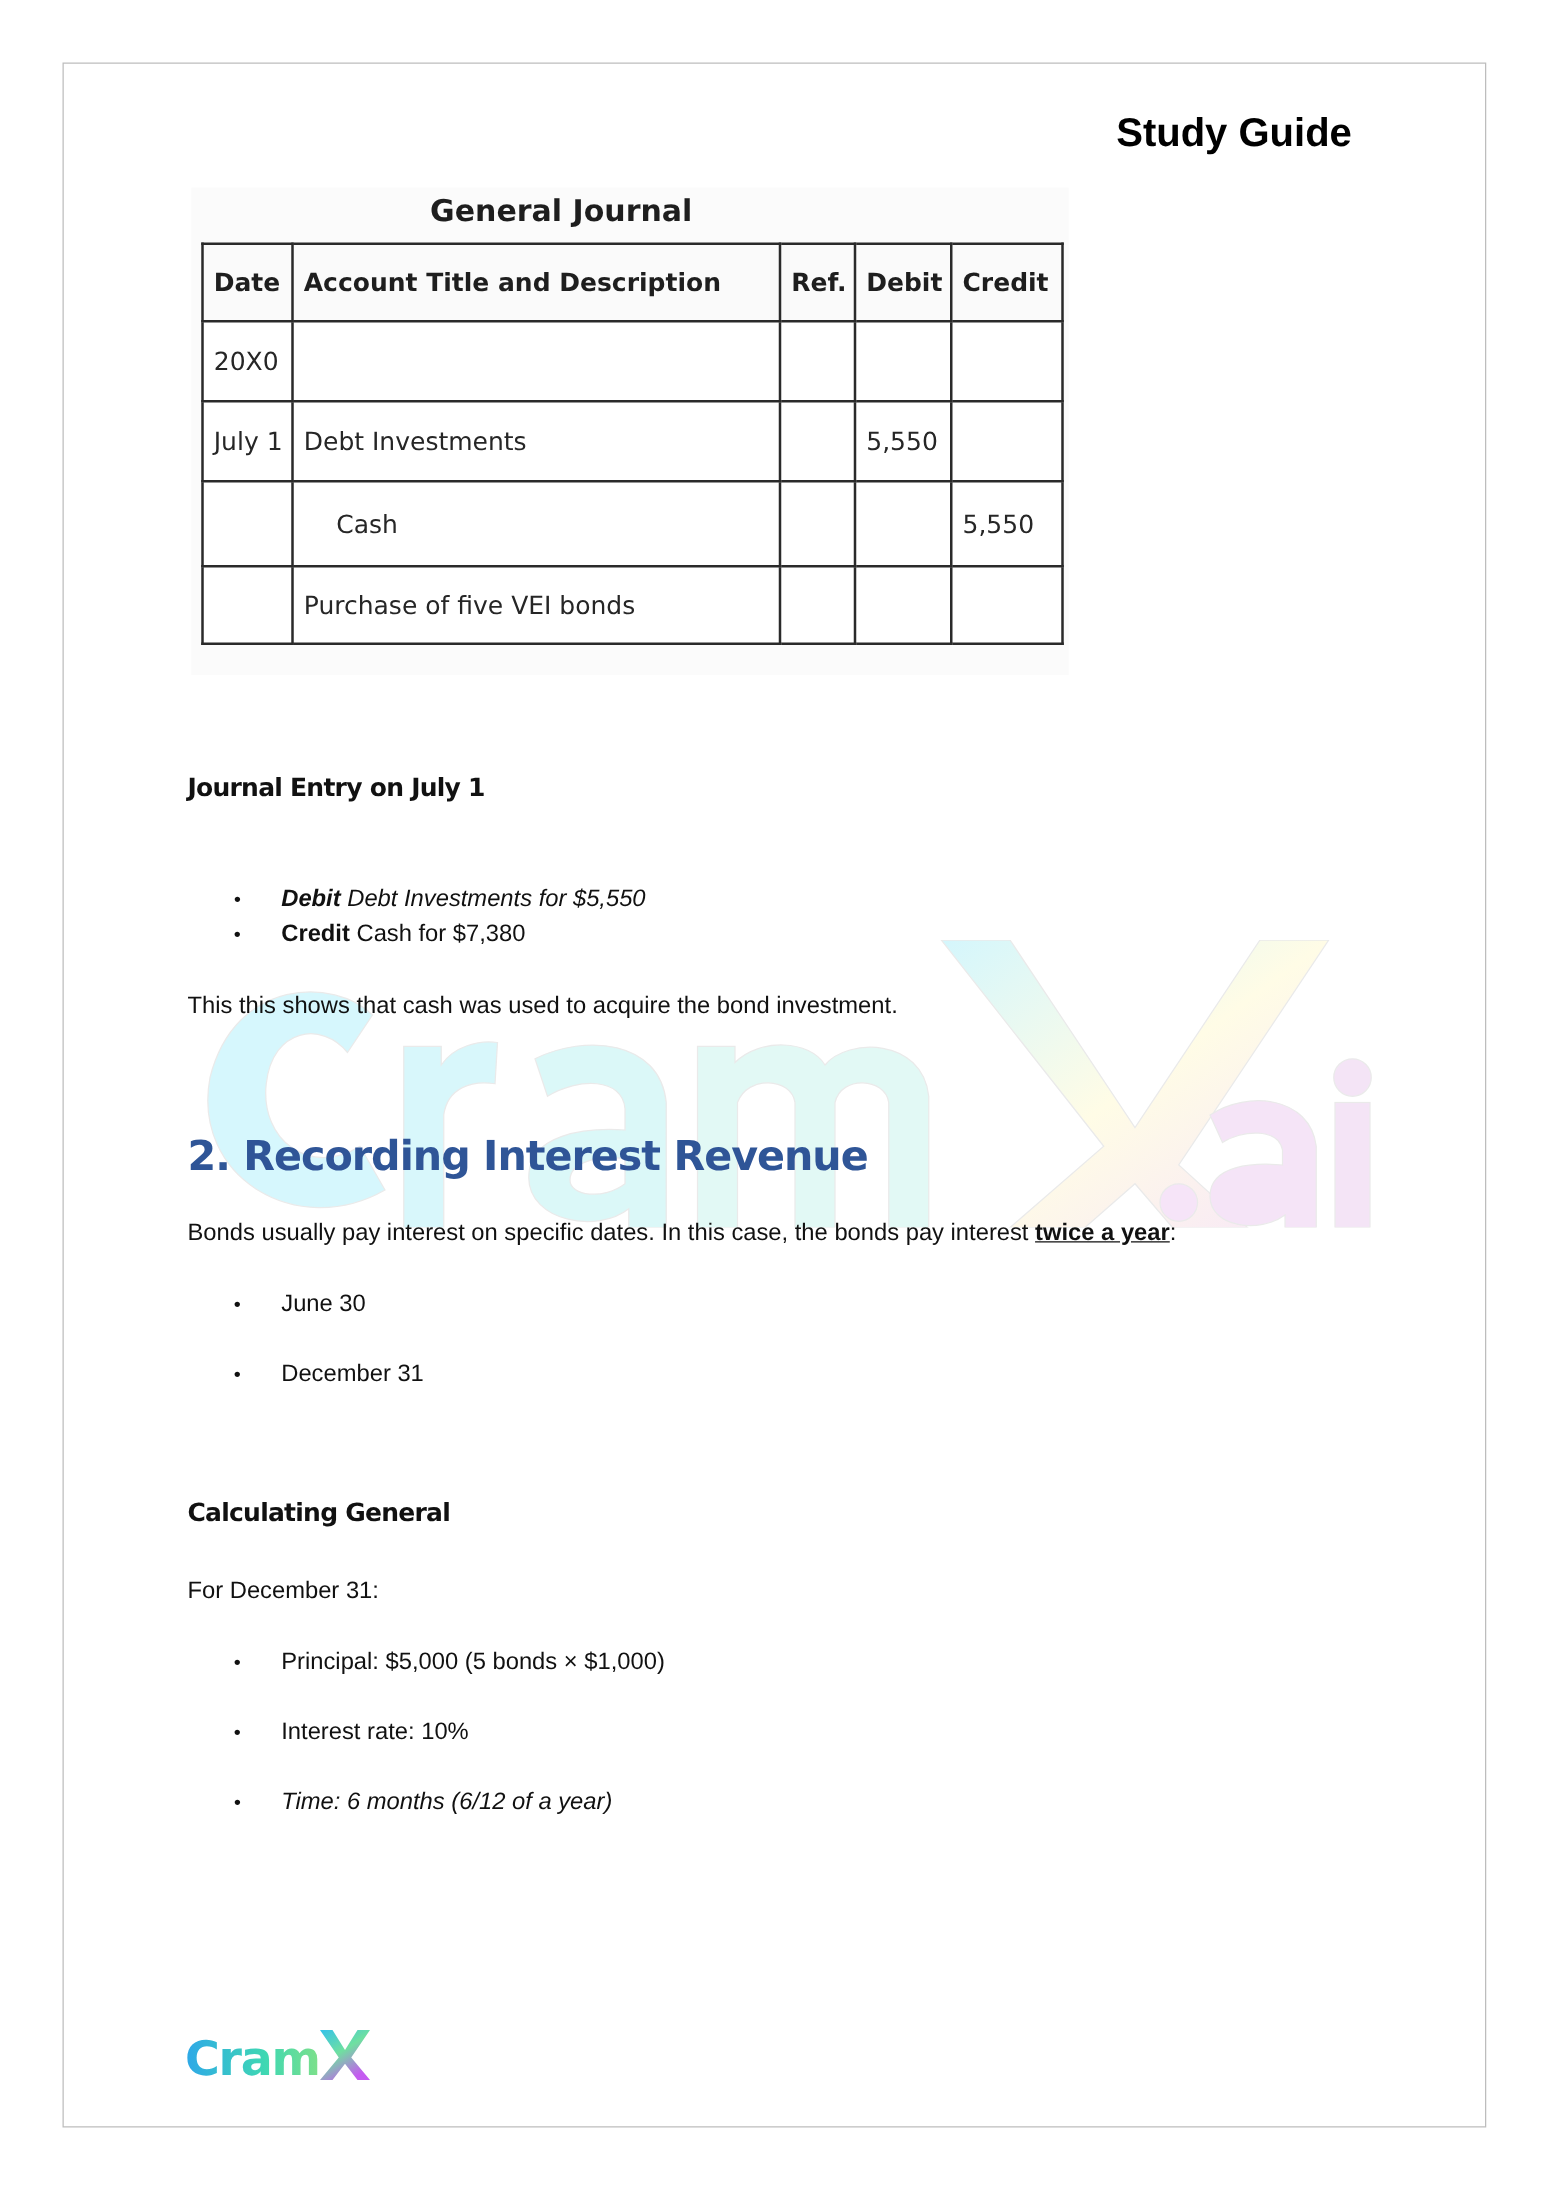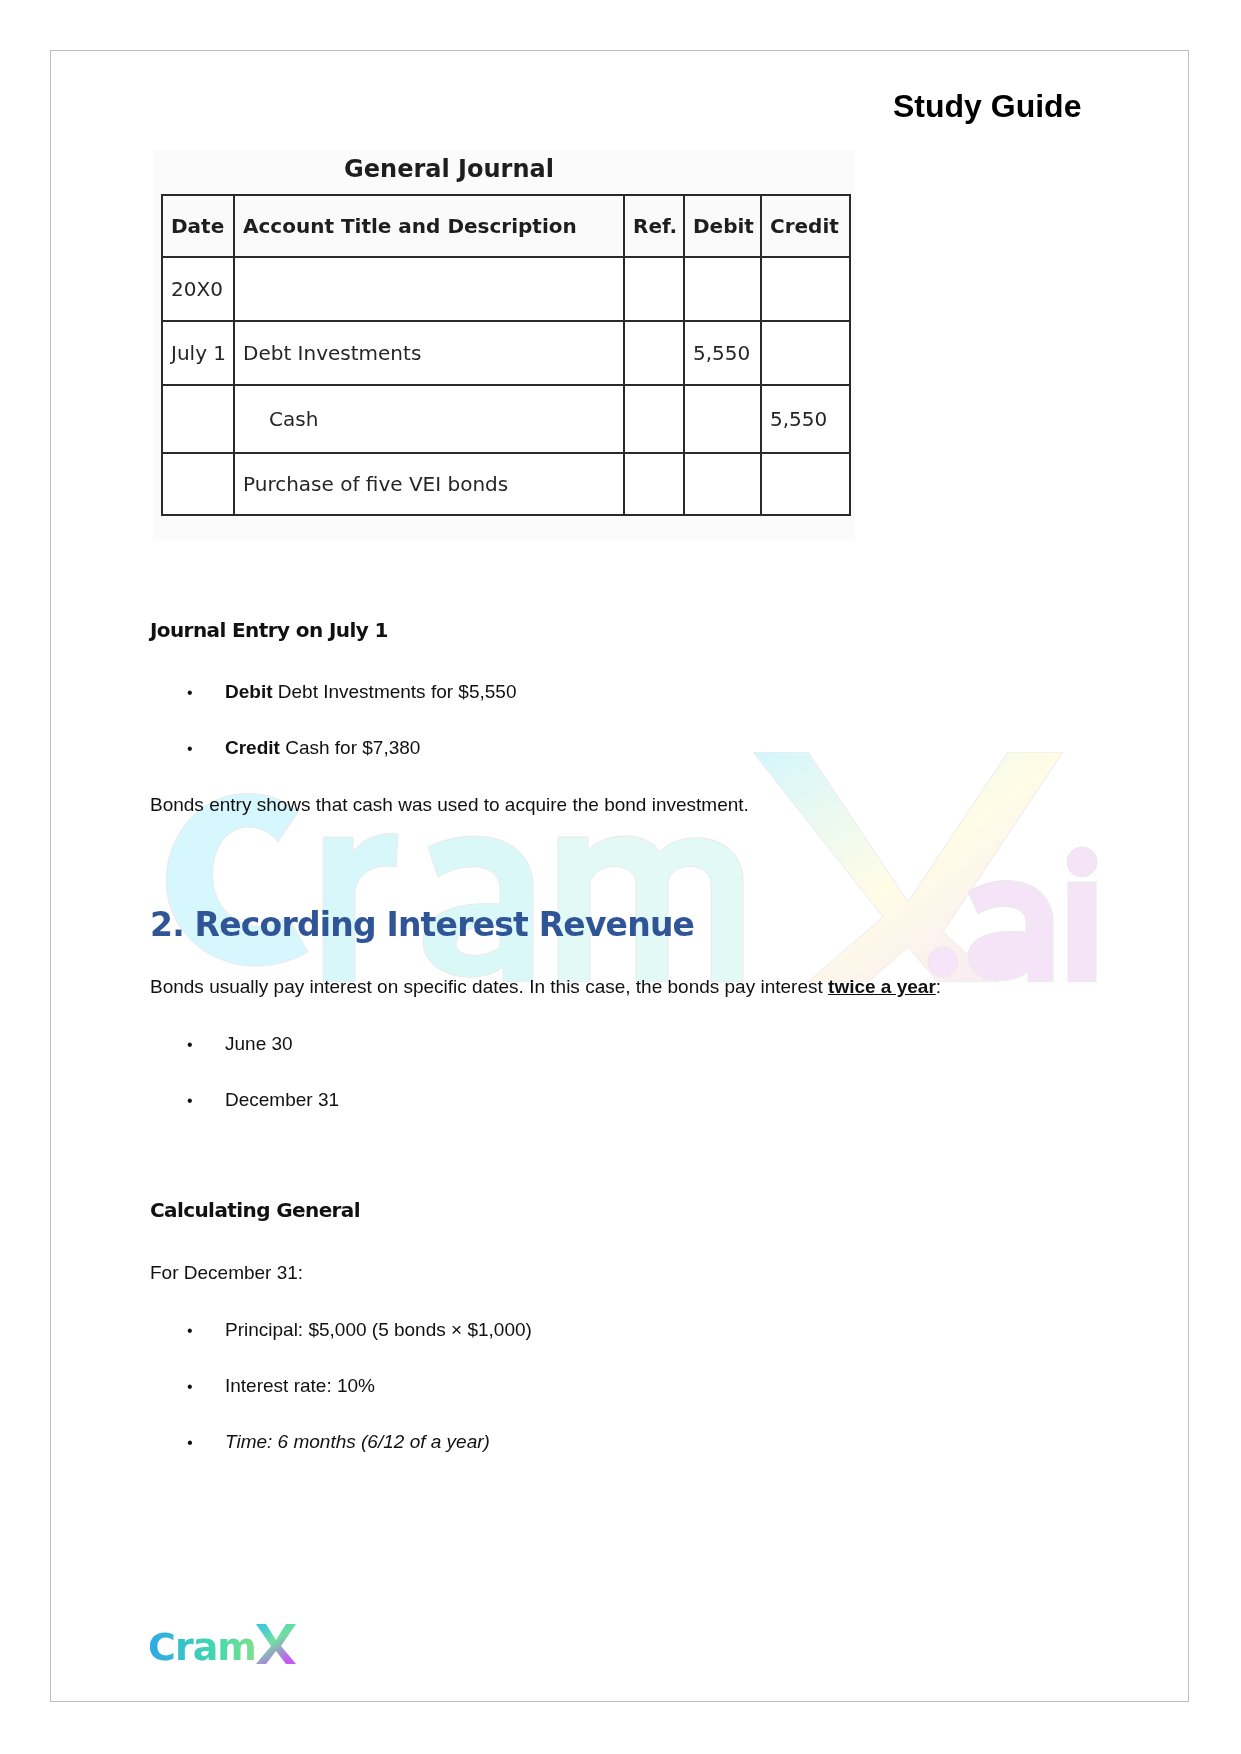--- a/index.html
+++ b/index.html
@@ -240,27 +240,27 @@
 
   <circle cx="795" cy="210" r="15" fill="#f6e4f8" stroke="#eaeaea" stroke-width="1"></circle>
   <path d="M820 140 C 850 120, 900 125, 905 165 L 905 230 L 880 230 L 880 220 C 860 235, 820 230, 820 205 C 820 180, 855 178, 878 180 L 878 168 C 875 150, 845 152, 830 162 Z" fill="#f5e4f7" stroke="#eaeaea" stroke-width="1"></path>
   <rect x="920" y="130" width="28" height="100" fill="#f4e4f6" stroke="#eaeaea" stroke-width="1"></rect>
   <circle cx="934" cy="110" r="15" fill="#f4e4f6" stroke="#eaeaea" stroke-width="1"></circle>
 </svg>
 
 <div class="content">
 
   <div class="h3" style="top:618px;">Journal Entry on July 1</div>
-  <div class="li" style="top:681px;">
+  <div class="li" style="top:709px;font-style:italic;">
     <span class="bullet">•</span><b>Debit</b><span> Debt Investments for $5,550</span>
   </div>
   <div class="li" style="top:737px;">
     <span class="bullet">•</span><b>Credit</b><span> Cash for $7,380</span>
   </div>
-  <div class="p" style="top:794px;">Bonds entry shows that cash was used to acquire the bond investment.</div>
+  <div class="p" style="top:794px;">This this shows that cash was used to acquire the bond investment.</div>
 
   <div class="h2" style="top:905px;">2. Recording Interest Revenue</div>
   <div class="p" style="top:976px;">
     <span>Bonds usually pay interest on specific dates. In this case, the bonds pay interest </span><b>twice a year</b><span>:</span>
   </div>
   <div class="li" style="top:1033px;">
     <span class="bullet">•</span><span>June 30</span>
   </div>
   <div class="li" style="top:1089px;">
     <span class="bullet">•</span><span>December 31</span>

